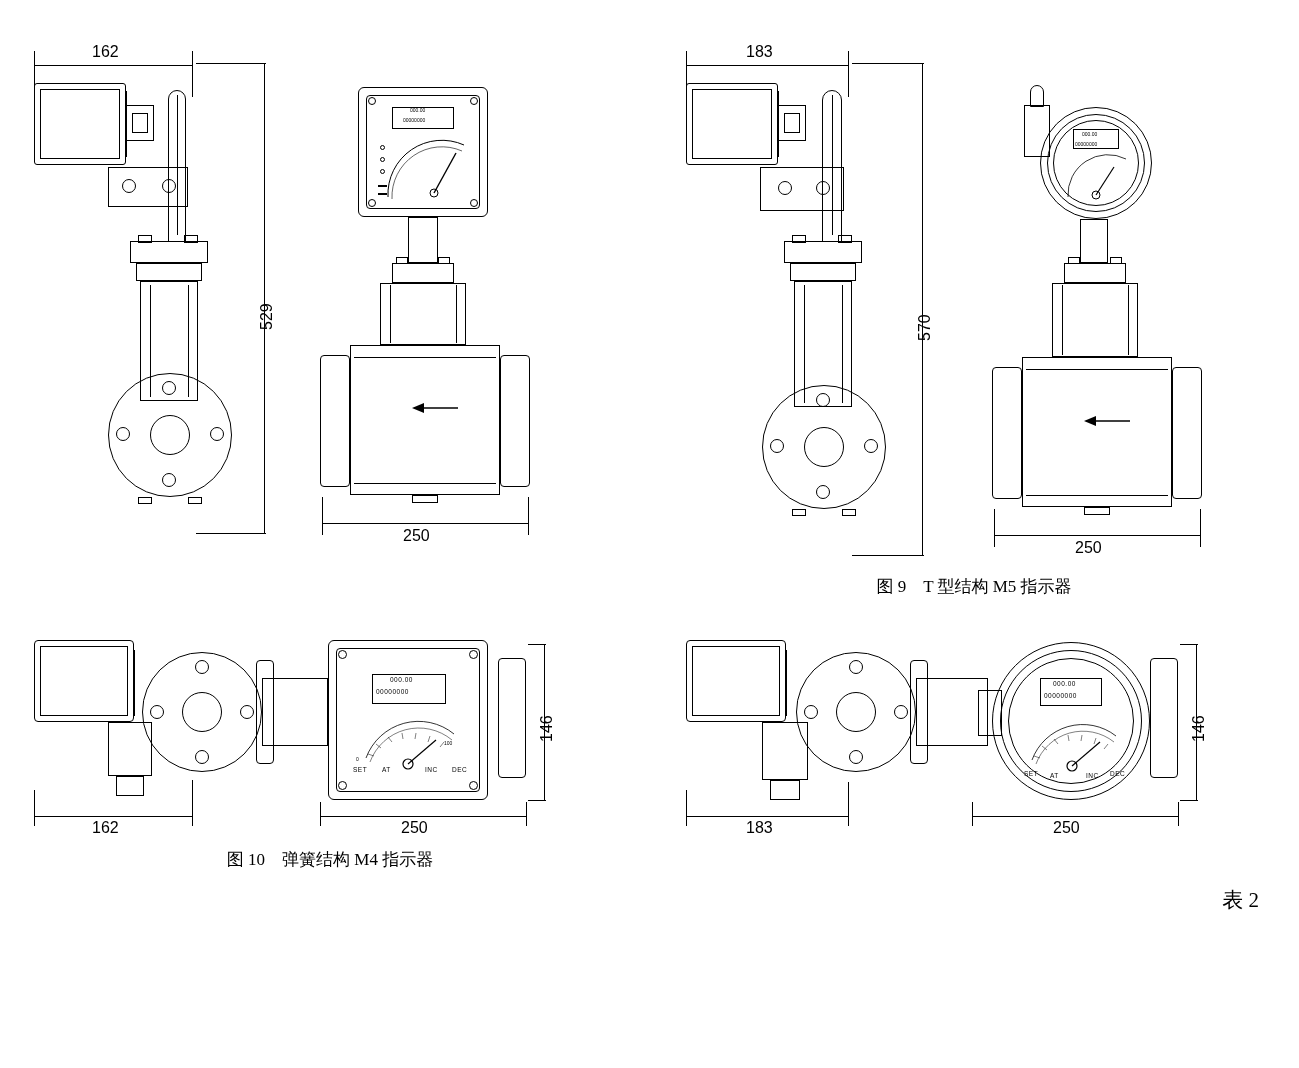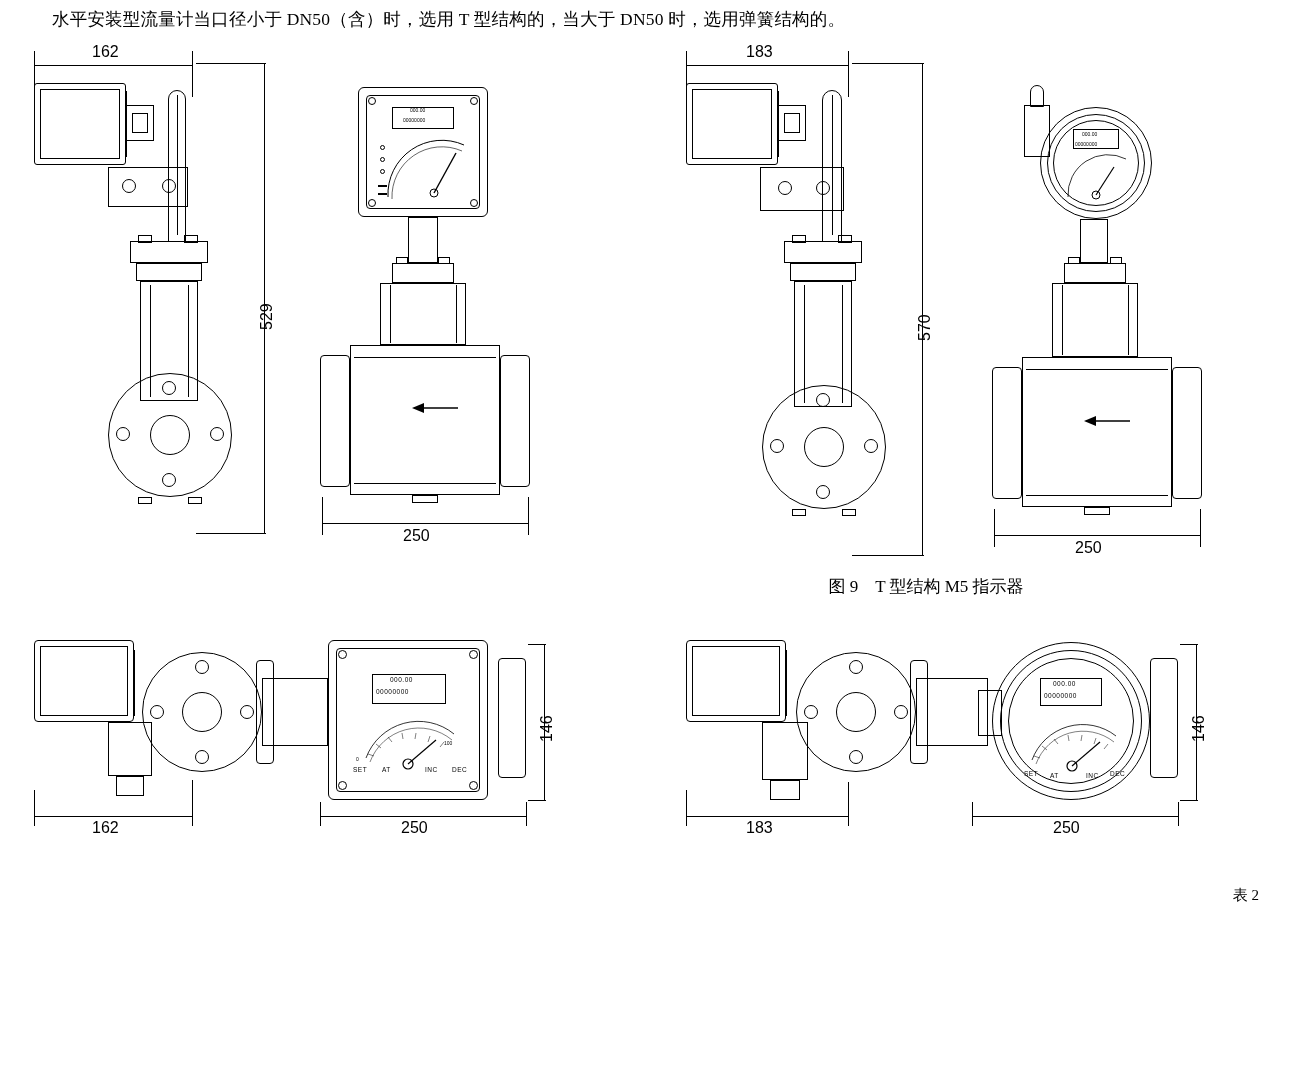--- a/index.html
+++ b/index.html
@@ -30,40 +30,39 @@
   .box{position:absolute;border:1px solid #000;box-sizing:border-box;}
   .box2{position:absolute;border:1.6px solid #000;box-sizing:border-box;}
   .circ{position:absolute;border:1px solid #000;border-radius:50%;box-sizing:border-box;}
   .circ2{position:absolute;border:1.6px solid #000;border-radius:50%;box-sizing:border-box;}
   .dimtxt{position:absolute;font-size:16px;font-family:"Liberation Sans",sans-serif;}
   .dimtxt.vert{transform:rotate(-90deg);transform-origin:left top;}
   .tiny{position:absolute;font-size:5px;font-family:"Liberation Sans",sans-serif;}
   .tiny2{position:absolute;font-size:6.5px;font-family:"Liberation Sans",sans-serif;letter-spacing:0.5px;}
 
   
-  .tbl-label{position:absolute;right:40px;top:886px;font-size:15px;}
+  .tbl-label{position:absolute;right:40px;top:886px;font-size:21px;}
   table.spec{
     position:absolute;left:30px;top:912px;width:1240px;
     border-collapse:collapse;font-size:16px;
   }
   table.spec td{
     text-align:center;height:34px;padding:0;
     font-family:"Liberation Serif",serif;
   }
   table.spec tr.hdr td{border-top:2.4px solid #000;border-bottom:1px solid #000;}
   table.spec tr.r1 td{border-bottom:1px solid #000;}
   table.spec tr.r2 td{border-bottom:2.4px solid #000;}
   table.spec td.lab{width:205px;border-right:1.6px solid #000;}
 </style>
 </head>
 <body>
 
 <div class="page">
 
-  <div class="intro">水平安装型流量计当口径小于 DN50（含）时，选用 T 型结构的，当大于 DN50 时，选用弹簧结构的。</div>
 
   <div class="dw" style="left:20px;top:45px;width:600px;height:530px;">
 
     <div class="ln vl" style="left:14px;top:6px;height:46px;"></div>
     <div class="ln vl" style="left:172px;top:6px;height:46px;"></div>
     <div class="ln hl" style="left:14px;top:20px;width:158px;"></div>
     <div class="dimtxt" style="left:72px;top:-2px;">162</div>
 
     <div class="box2" style="left:14px;top:38px;width:92px;height:82px;border-radius:3px;"></div>
     <div class="box" style="left:20px;top:44px;width:80px;height:70px;"></div>
@@ -222,21 +221,21 @@
       <line x1="10" y1="8" x2="46" y2="8" stroke="#000" stroke-width="1.6"></line>
       <polygon points="0,8 12,3 12,13" fill="#000"></polygon>
     </svg>
     <div class="box" style="left:412px;top:462px;width:26px;height:8px;"></div>
 
     <div class="ln vl" style="left:322px;top:464px;height:38px;"></div>
     <div class="ln vl" style="left:528px;top:464px;height:38px;"></div>
     <div class="ln hl" style="left:322px;top:490px;width:206px;"></div>
     <div class="dimtxt" style="left:403px;top:494px;">250</div>
   </div>
-  <div class="fig-caption" style="left:776px;top:575px;width:300px;">图 9　T 型结构 M5 指示器</div>
+  <div class="fig-caption" style="left:824px;top:575px;width:300px;">图 9　T 型结构 M5 指示器</div>
 
   <div class="dw" style="left:20px;top:630px;width:600px;height:210px;">
 
     <div class="box2" style="left:14px;top:10px;width:100px;height:82px;border-radius:4px;"></div>
     <div class="box" style="left:20px;top:16px;width:88px;height:70px;"></div>
     <div class="ln vl" style="left:114px;top:20px;height:66px;"></div>
     <div class="box2" style="left:88px;top:92px;width:44px;height:54px;"></div>
     <div class="box2" style="left:96px;top:146px;width:28px;height:20px;"></div>
 
     <div class="circ2" style="left:122px;top:22px;width:120px;height:120px;"></div>
@@ -290,20 +289,21 @@
     <div class="ln vl" style="left:14px;top:160px;height:36px;"></div>
     <div class="ln vl" style="left:172px;top:150px;height:46px;"></div>
     <div class="ln hl" style="left:14px;top:186px;width:158px;"></div>
     <div class="dimtxt" style="left:72px;top:189px;">162</div>
 
     <div class="ln vl" style="left:300px;top:172px;height:24px;"></div>
     <div class="ln vl" style="left:506px;top:172px;height:24px;"></div>
     <div class="ln hl" style="left:300px;top:186px;width:206px;"></div>
     <div class="dimtxt" style="left:381px;top:189px;">250</div>
   </div>
+  <div class="fig-caption" style="left:170px;top:848px;width:320px;">图 10　弹簧结构 M4 指示器</div>
 
   <div class="dw" style="left:672px;top:630px;width:600px;height:210px;">
     <div class="box2" style="left:14px;top:10px;width:100px;height:82px;border-radius:4px;"></div>
     <div class="box" style="left:20px;top:16px;width:88px;height:70px;"></div>
     <div class="ln vl" style="left:114px;top:20px;height:66px;"></div>
     <div class="box2" style="left:90px;top:92px;width:46px;height:58px;"></div>
     <div class="box2" style="left:98px;top:150px;width:30px;height:20px;"></div>
 
     <div class="circ2" style="left:124px;top:22px;width:120px;height:120px;"></div>
     <div class="circ2" style="left:164px;top:62px;width:40px;height:40px;"></div>

